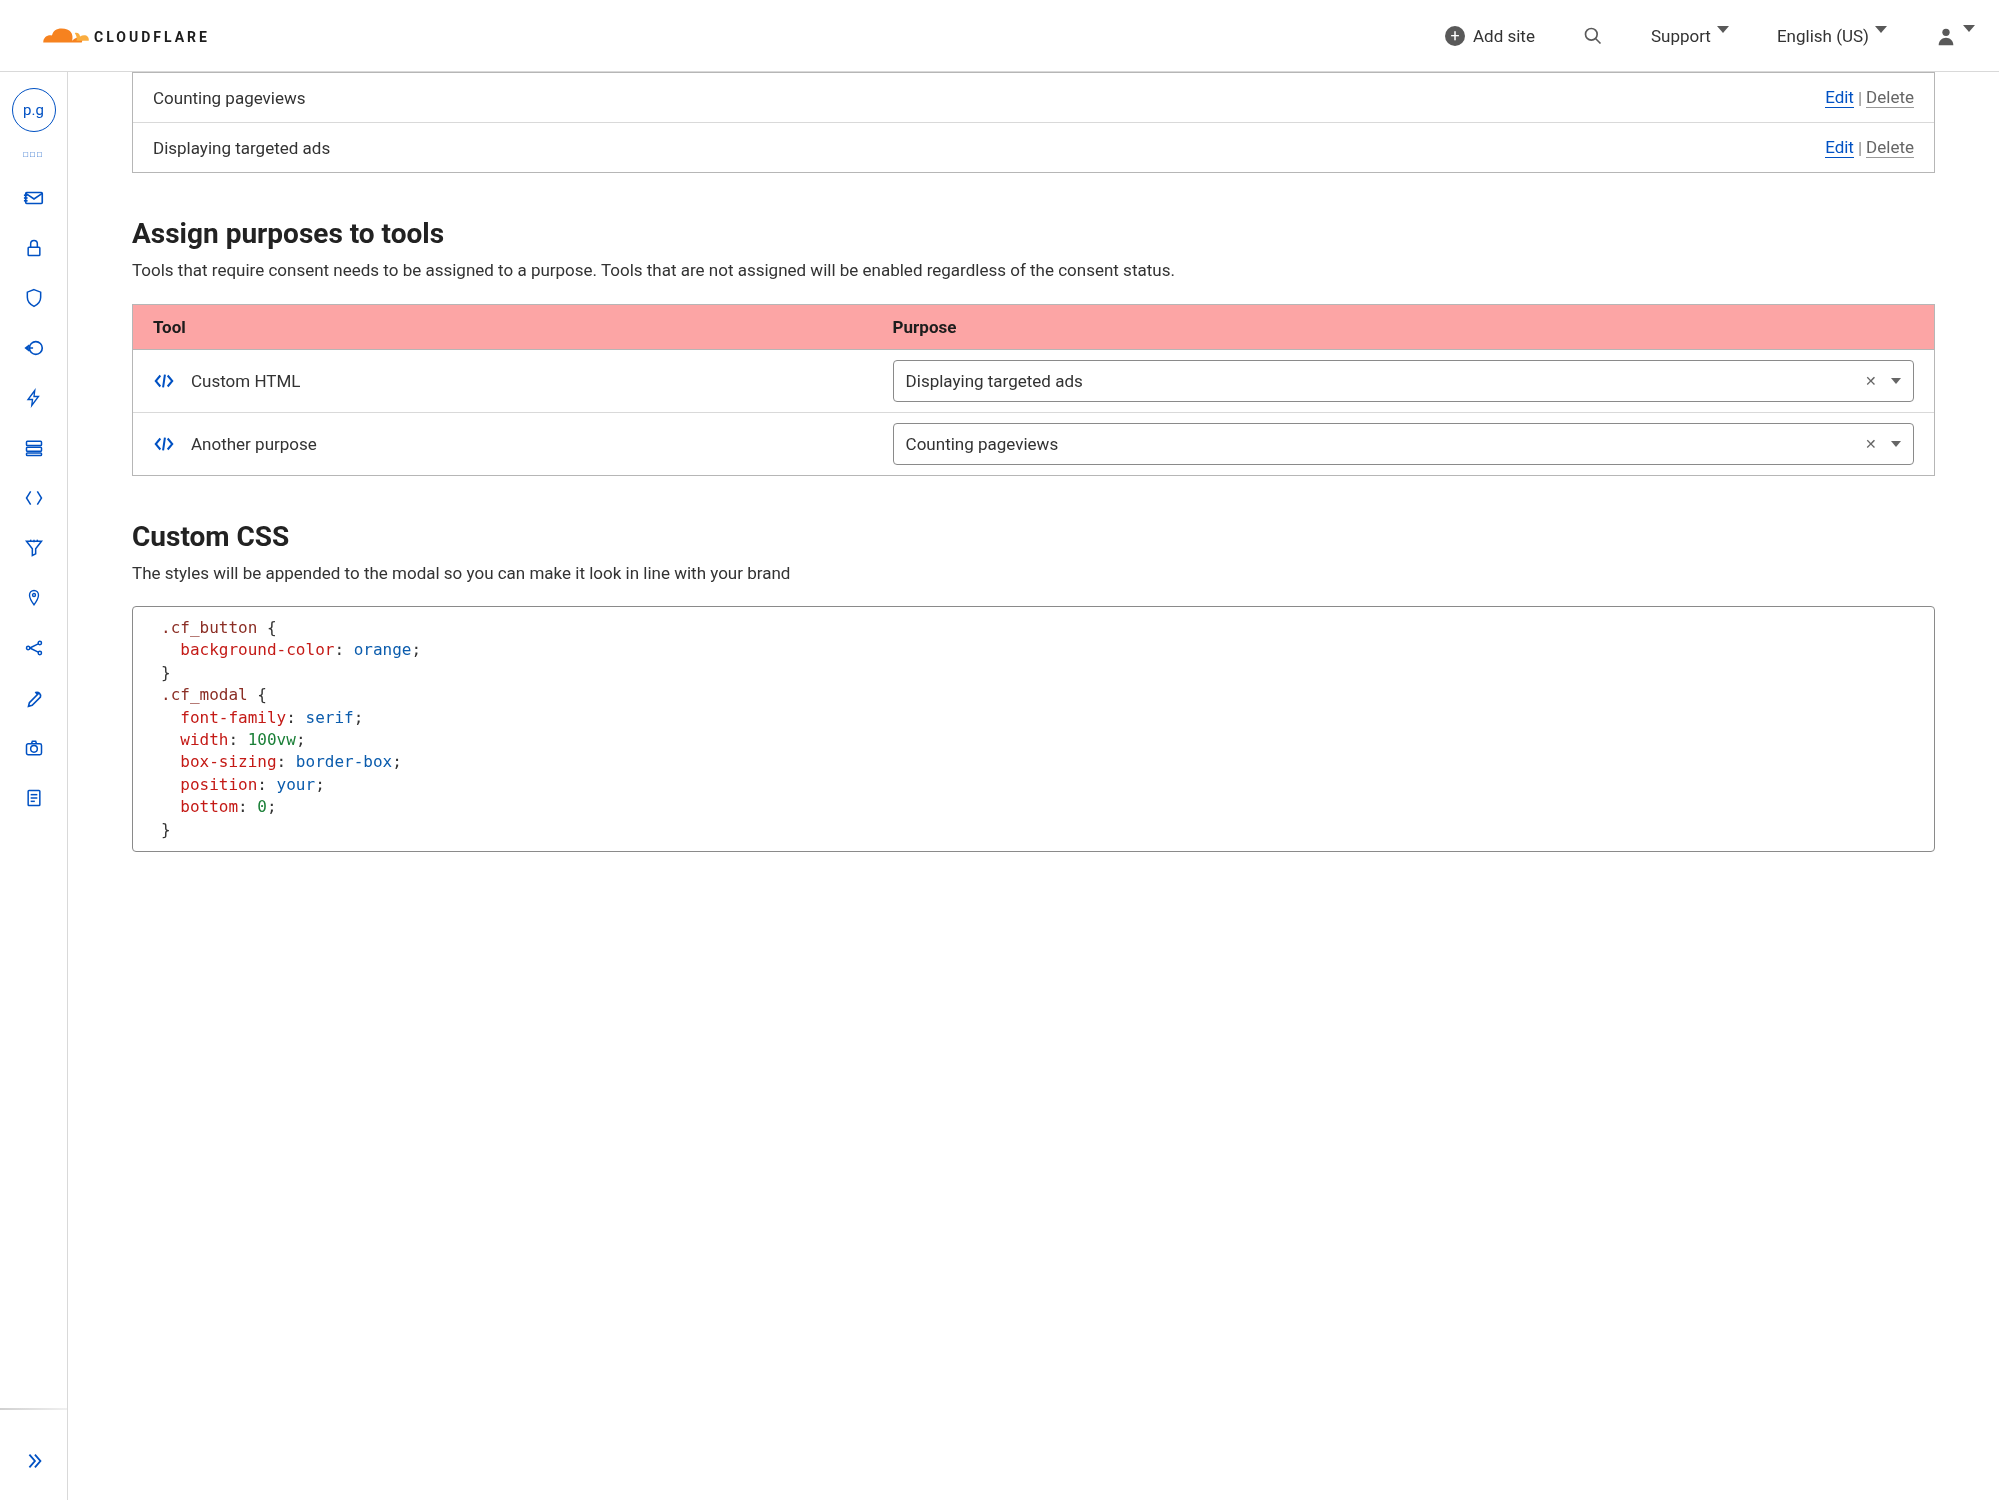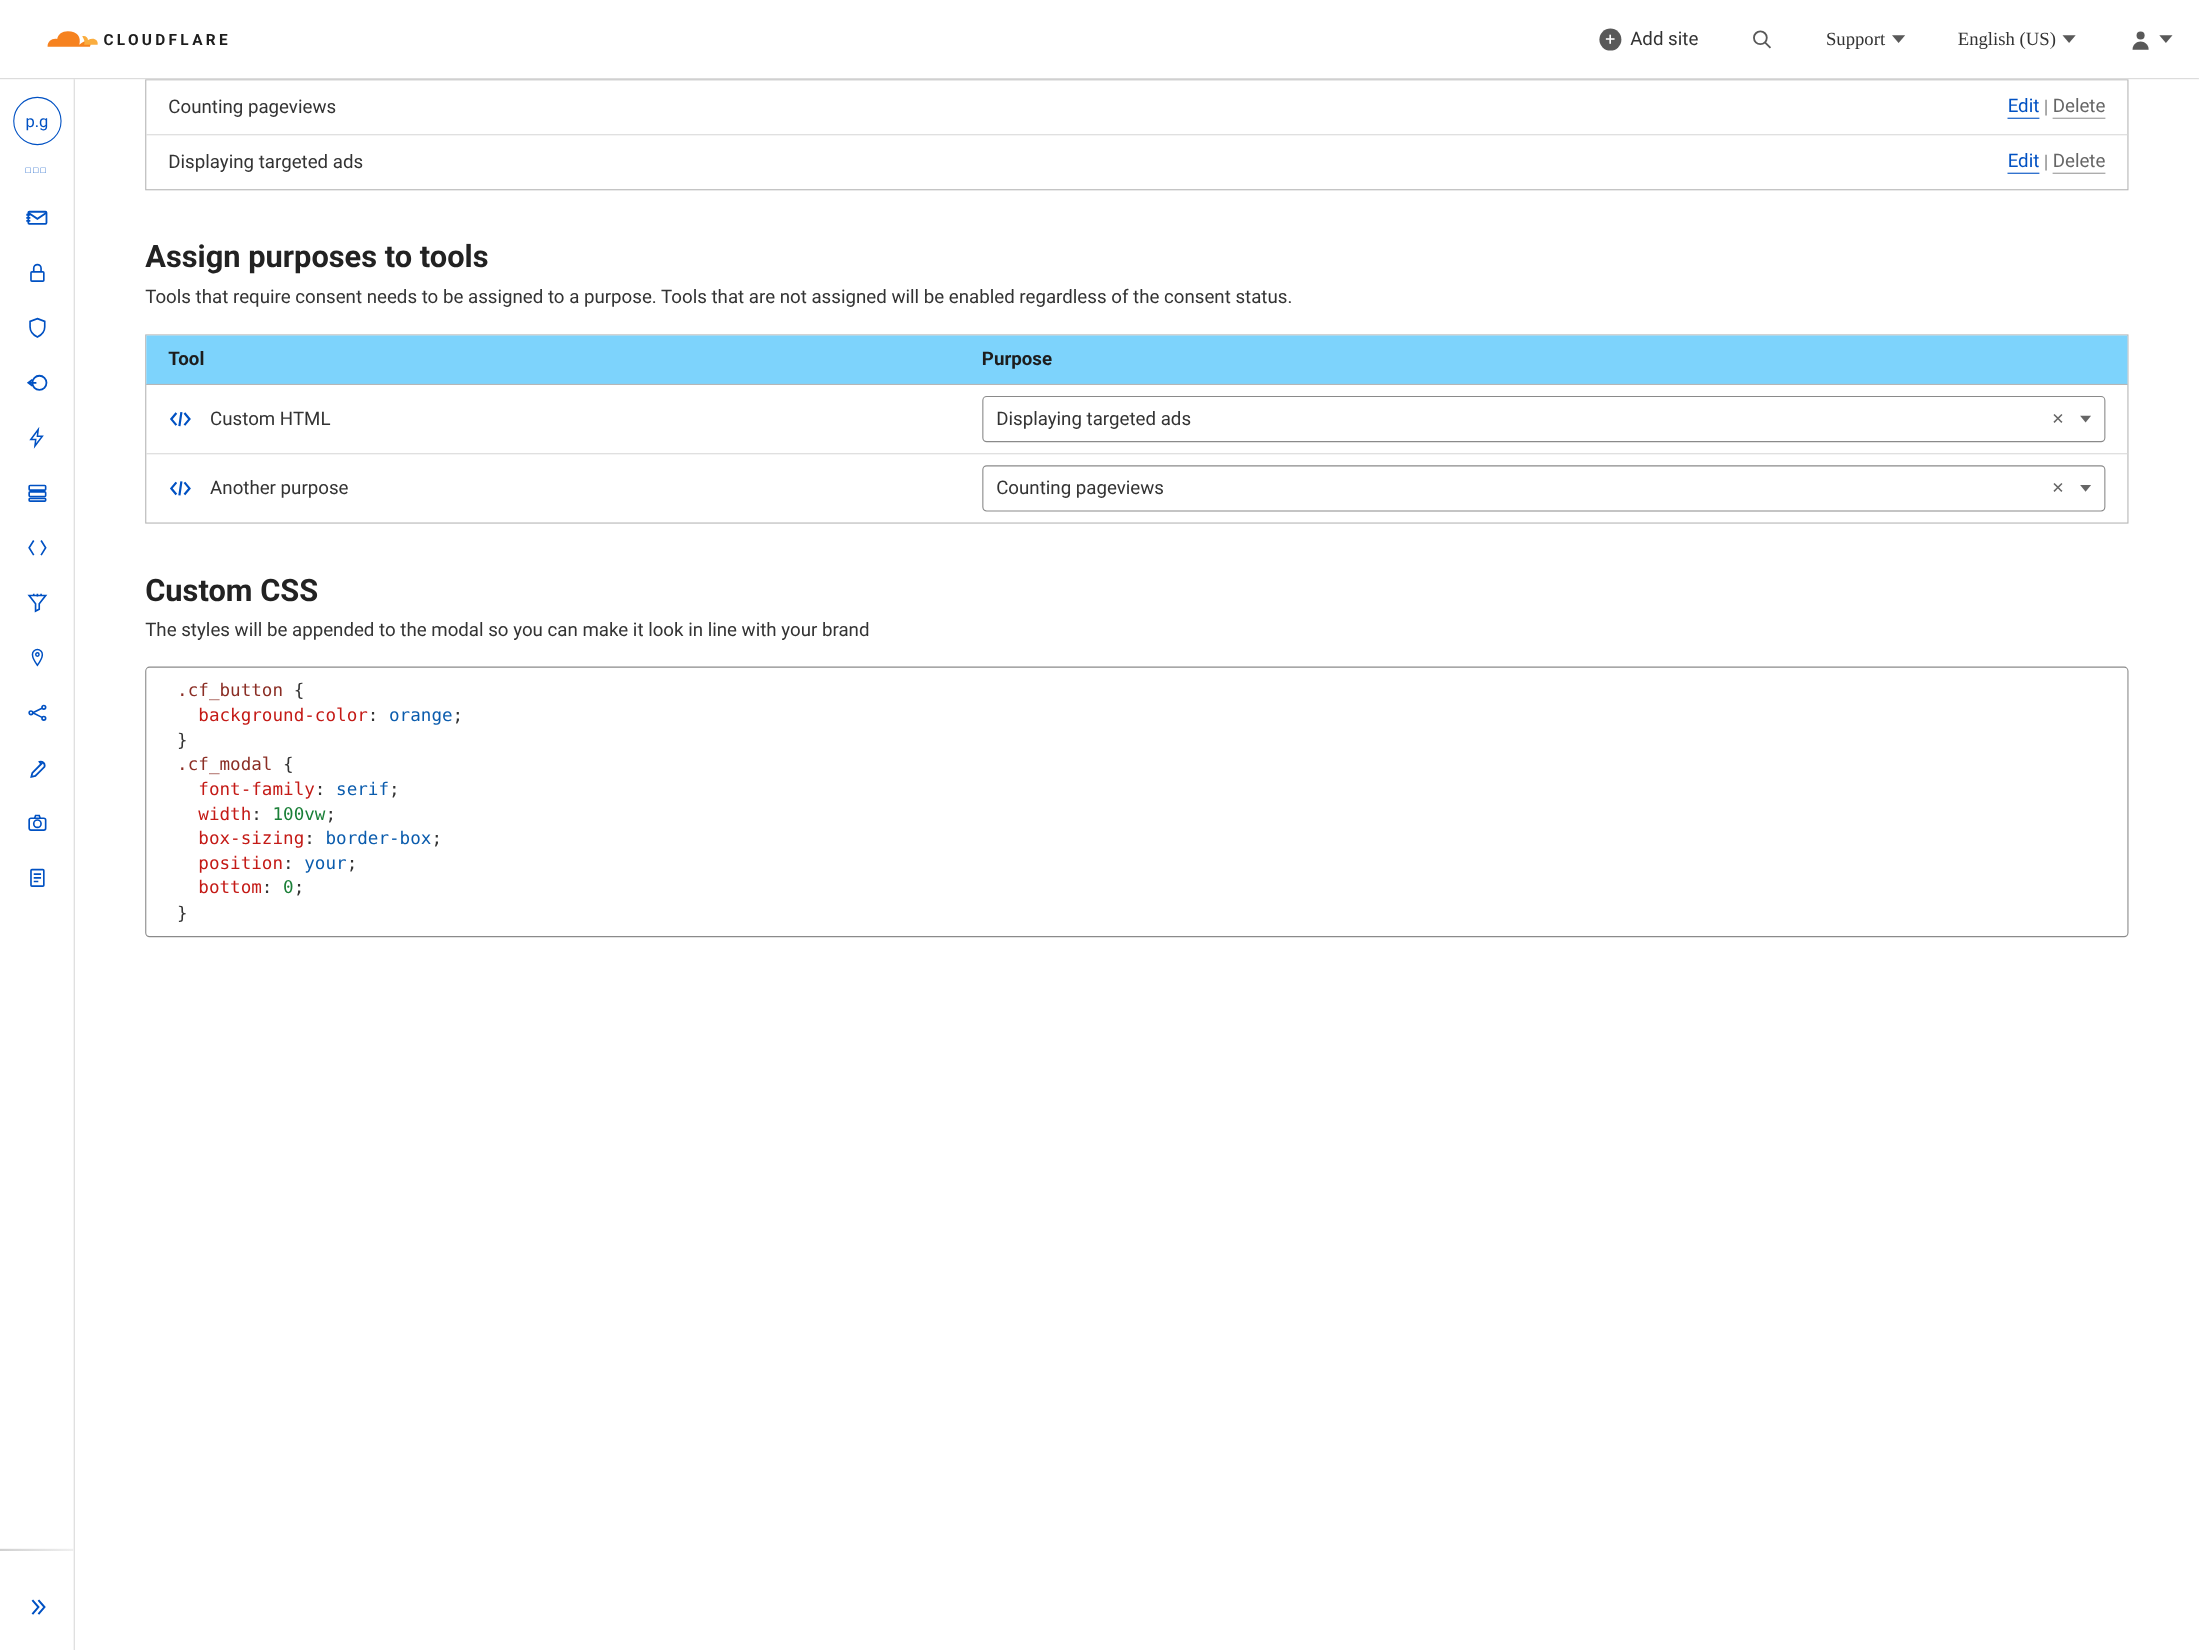--- a/index.html
+++ b/index.html
@@ -55,24 +55,23 @@
     color: #fff;
     display: inline-flex;
     align-items: center;
     justify-content: center;
     font-size: 16px;
     line-height: 1;
   }
   .search-icon svg { display: block; }
   .hd-item {
     display: flex;
-    align-items: center;
+    align-items: flex-start;
     gap: 6px;
     cursor: pointer;
-    font-family: Liberation Serif, serif;
   }
   .caret-down {
     width: 0; height: 0;
     border-left: 6px solid transparent;
     border-right: 6px solid transparent;
     border-top: 7px solid #595959;
   }
 
   
   .layout {
@@ -174,21 +173,21 @@
   }
   .section-desc {
     font-size: 17px;
     color: #333;
     margin-bottom: 20px;
     line-height: 1.5;
   }
 
   .tools-table .thead {
     display: flex;
-    background: #7dd3fc;
+    background: #fca5a5;
     border-bottom: 1px solid #b6b6b6;
     padding: 12px 20px;
     font-weight: 700;
     font-size: 17px;
   }
   .col-tool { width: 42%; }
   .col-purpose { width: 58%; }
   .tools-table .trow {
     display: flex;
     padding: 10px 20px;

